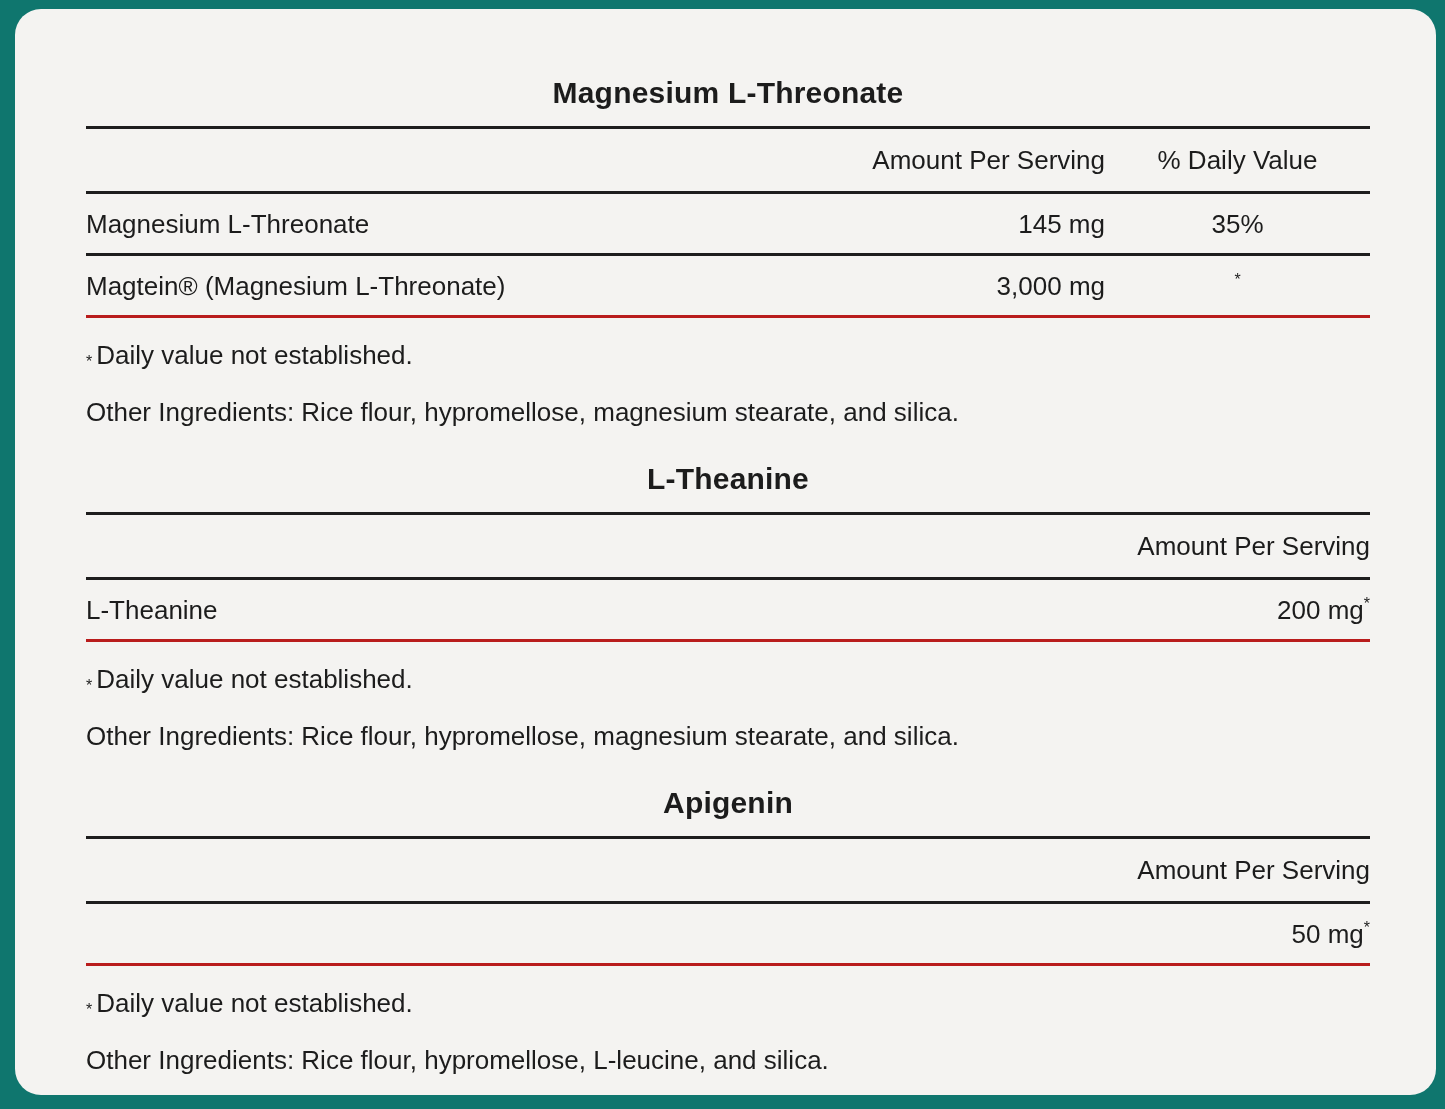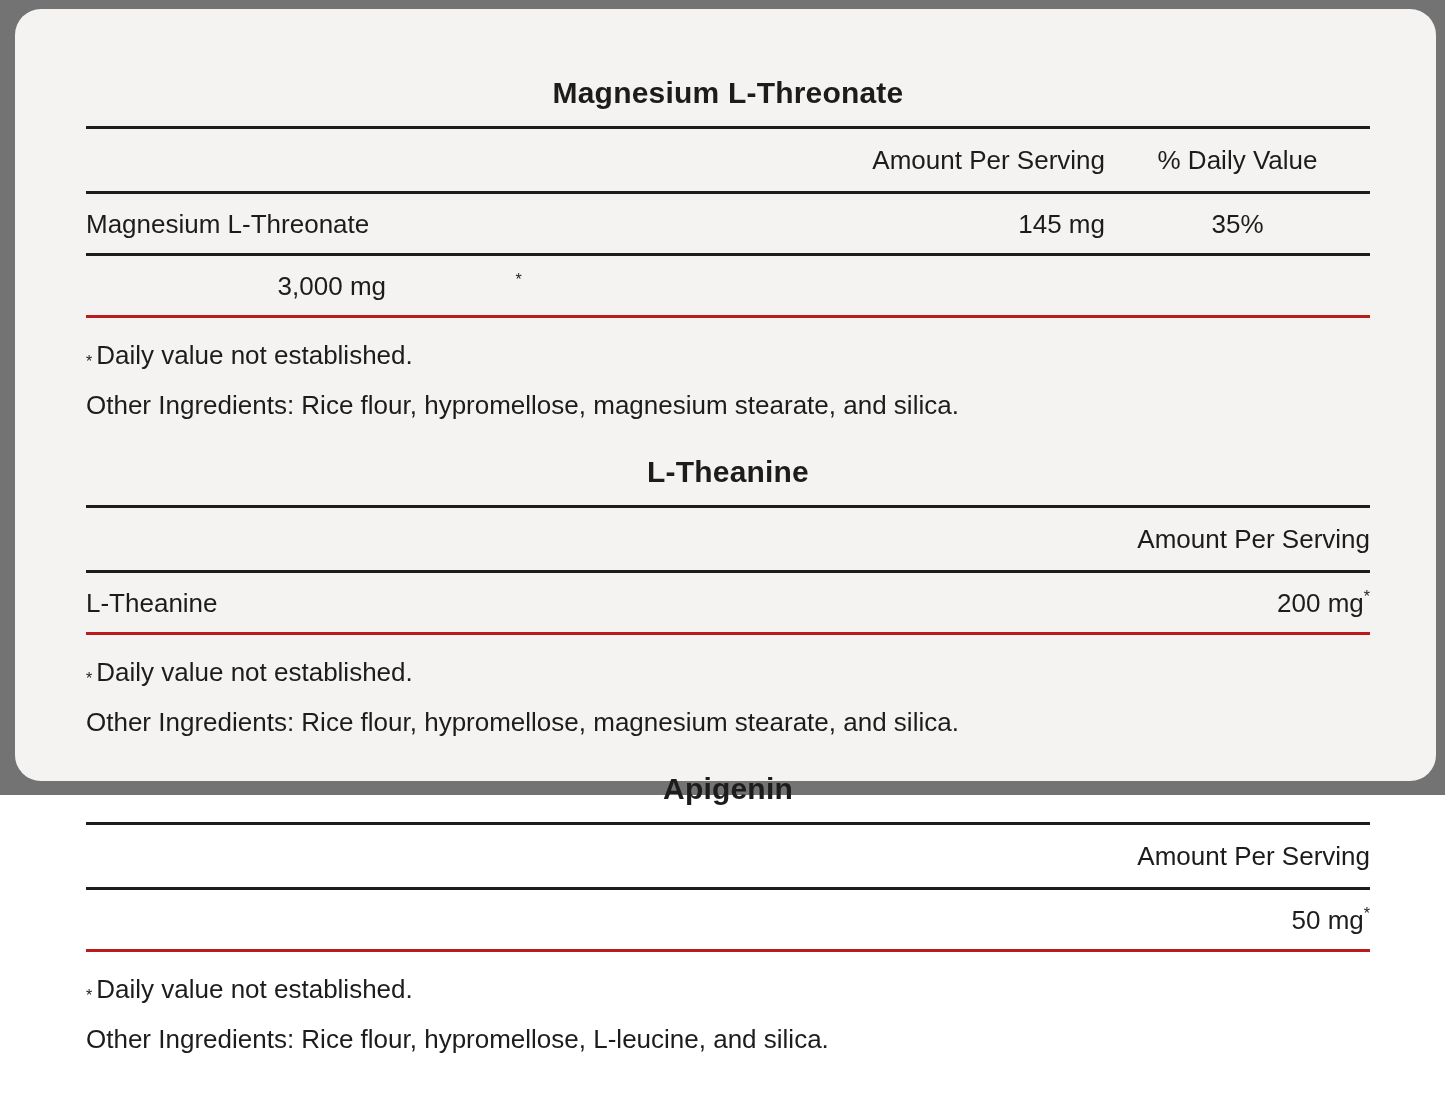--- a/index.html
+++ b/index.html
@@ -6,22 +6,22 @@
   html, body { width: 1445px; height: 1109px; }
   body {
     font-family: "Liberation Sans", sans-serif;
     background: #ffffff;
     color: #1c1c1c;
     overflow: hidden;
   }
   .page {
     position: relative;
     width: 1445px;
-    height: 795px;
-    background: #737373;
+    height: 1109px;
+    background: #0f766e;
   }
   .card {
     position: absolute;
     left: 15px;
     top: 9px;
     right: 9px;
     bottom: 14px;
     background: #f4f3f1;
     border-radius: 26px;
     padding: 66px 66px 0 71px;
@@ -64,21 +64,21 @@
     margin-top: 20px;
     font-size: 26px;
     line-height: 34px;
   }
   .fn-star {
     font-size: 16px;
     vertical-align: -3px;
     margin-right: 4px;
   }
   .other {
-    margin-top: 9px;
+    margin-top: 16px;
     font-size: 26px;
     line-height: 34px;
   }
 </style>
 </head>
 <body>
 
 <div class="page">
   <div class="card">
 
@@ -89,20 +89,21 @@
           <div class="td label"></div>
           <div class="td amount">Amount Per Serving</div>
           <div class="td dv">% Daily Value</div>
         </div>
         <div class="tr">
           <div class="td label">Magnesium L-Threonate</div>
           <div class="td amount">145 mg</div>
           <div class="td dv">35%</div>
         </div>
         <div class="tr">
+          <div class="td label">Magtein® (Magnesium L-Threonate)</div>
           <div class="td amount">3,000 mg</div>
           <div class="td dv"><span class="lone-mark">*</span></div>
         </div>
       </div>
       <p class="footnote"><span class="fn-star">*</span><span>Daily value not established.</span></p>
       <p class="other">Other Ingredients: Rice flour, hypromellose, magnesium stearate, and silica.</p>
     </div>
 
     <div class="section">
       <h2 class="section-title">L-Theanine</h2>

